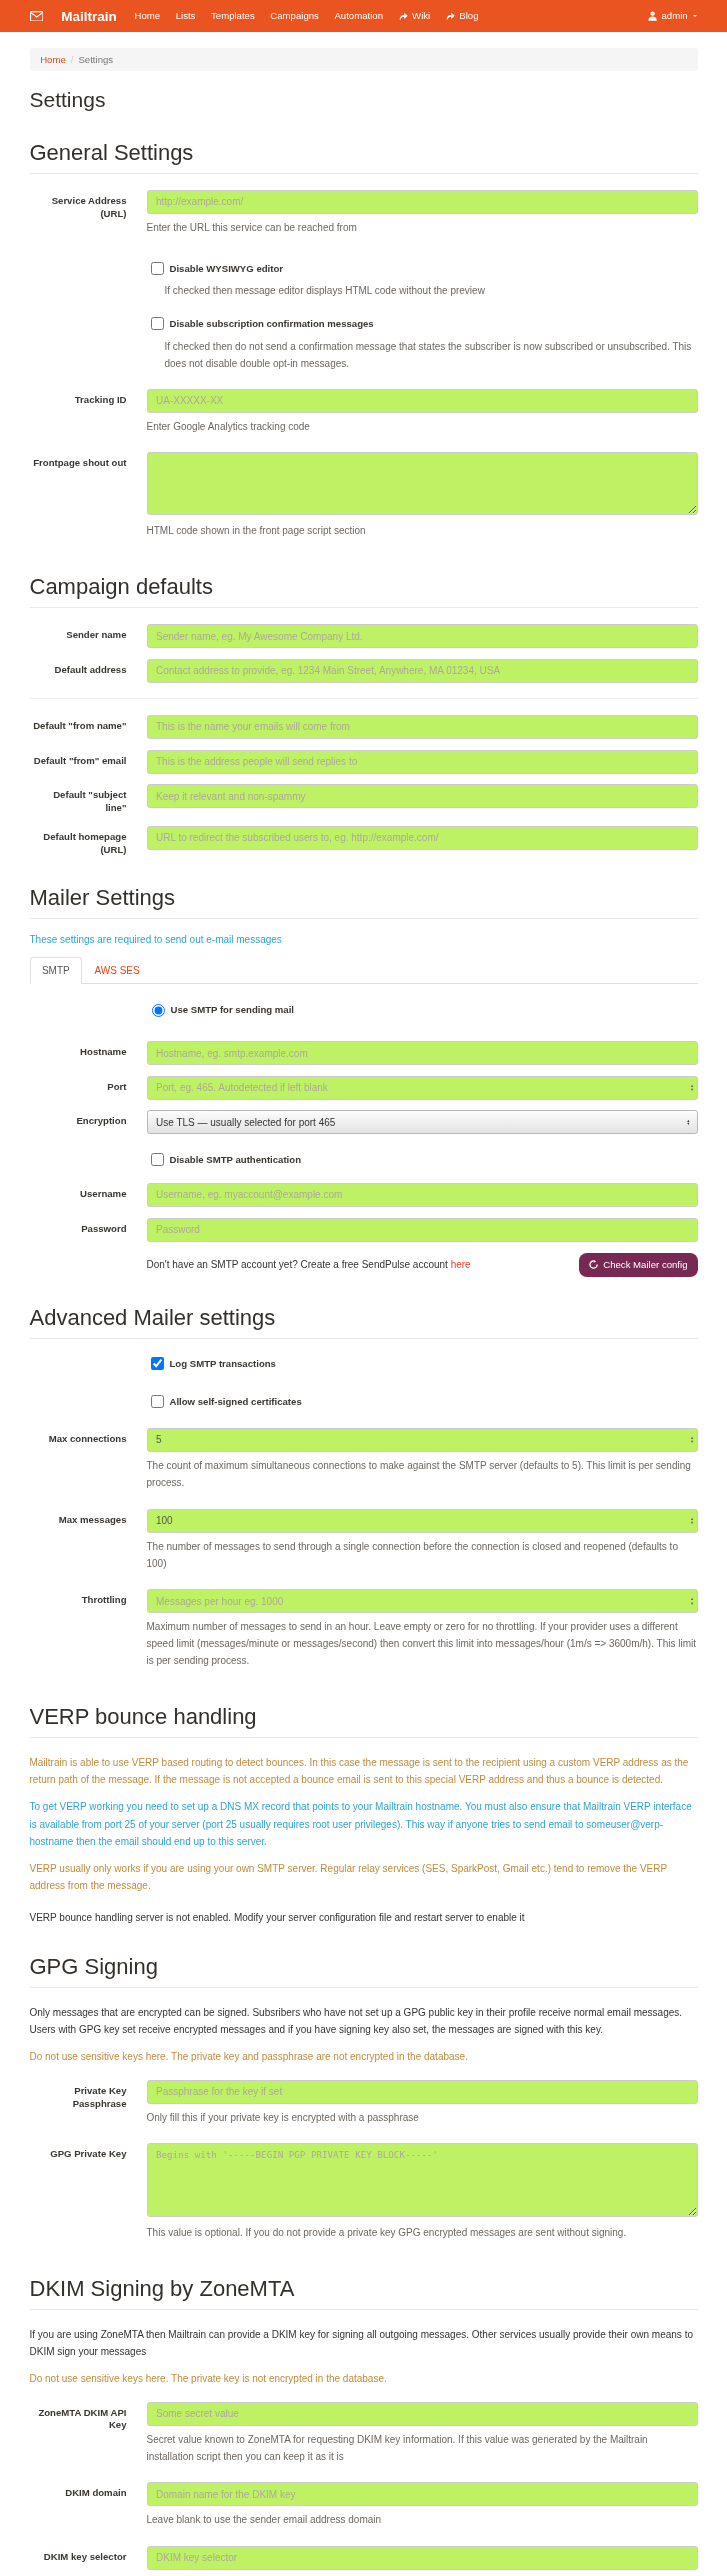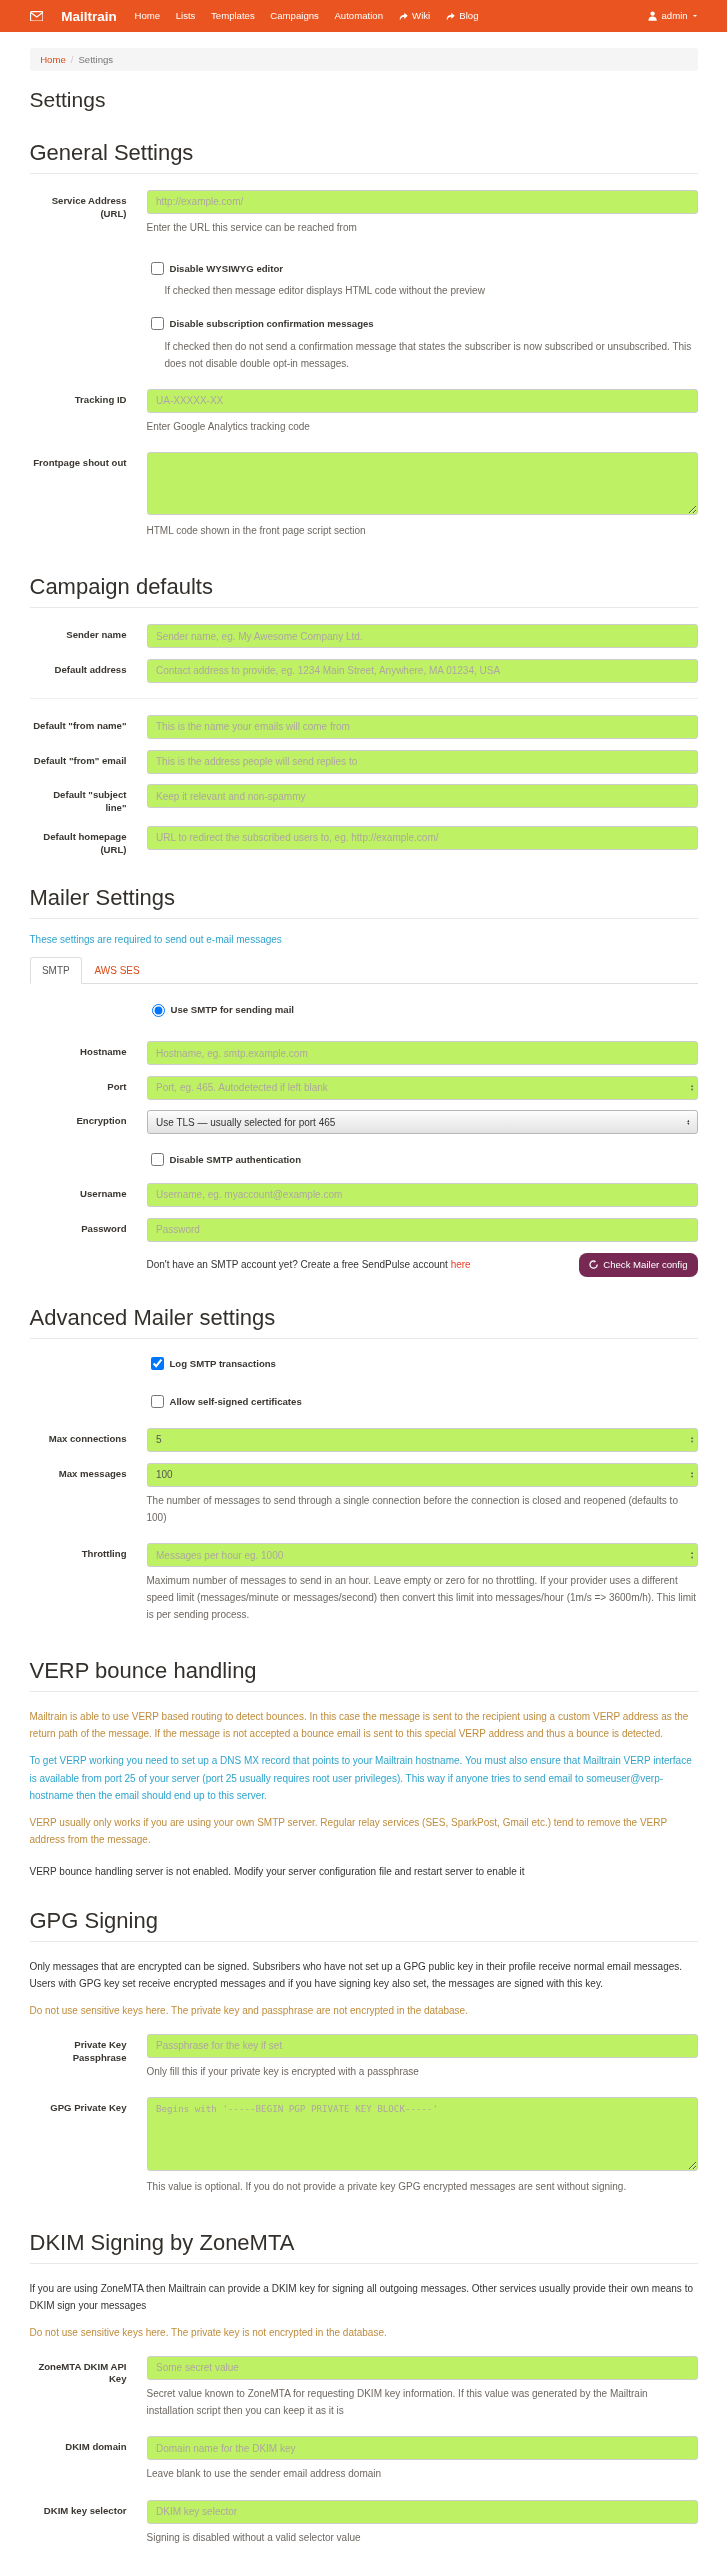--- a/index.html
+++ b/index.html
@@ -308,20 +308,21 @@
   <div class="form-group" style="margin-top:17px;">
     <label class="lbl">Max connections</label>
     <div class="ctrl">
       <div class="num-wrap">
         <input class="form-control" value="5" style="">
         <span class="spin">
             <span>▴</span>
             <span>▾</span>
           </span>
       </div>
+      <span class="help-block">The count of maximum simultaneous connections to make against the SMTP server (defaults to 5). This limit is per sending process.</span>
     </div>
   </div>
 
   <div class="form-group">
     <label class="lbl">Max messages</label>
     <div class="ctrl">
       <div class="num-wrap">
         <input class="form-control" value="100" style="">
         <span class="spin">
             <span>▴</span>

